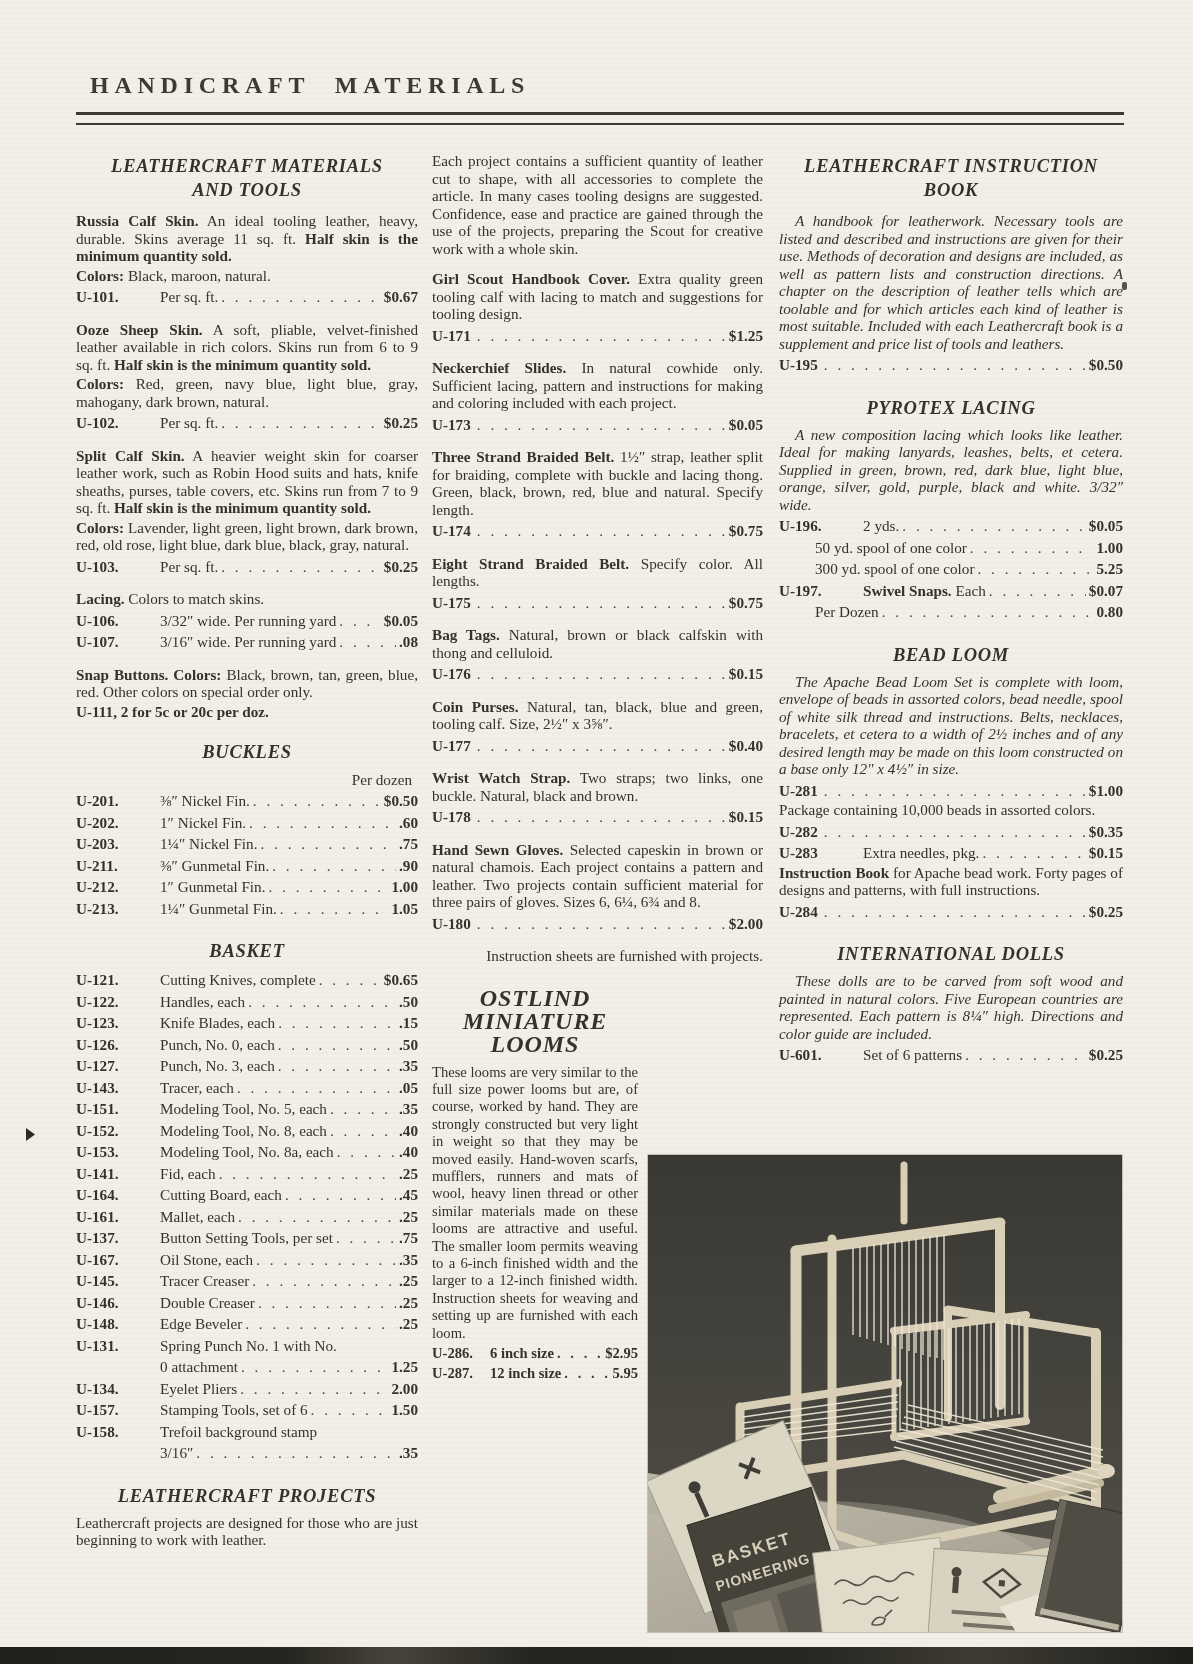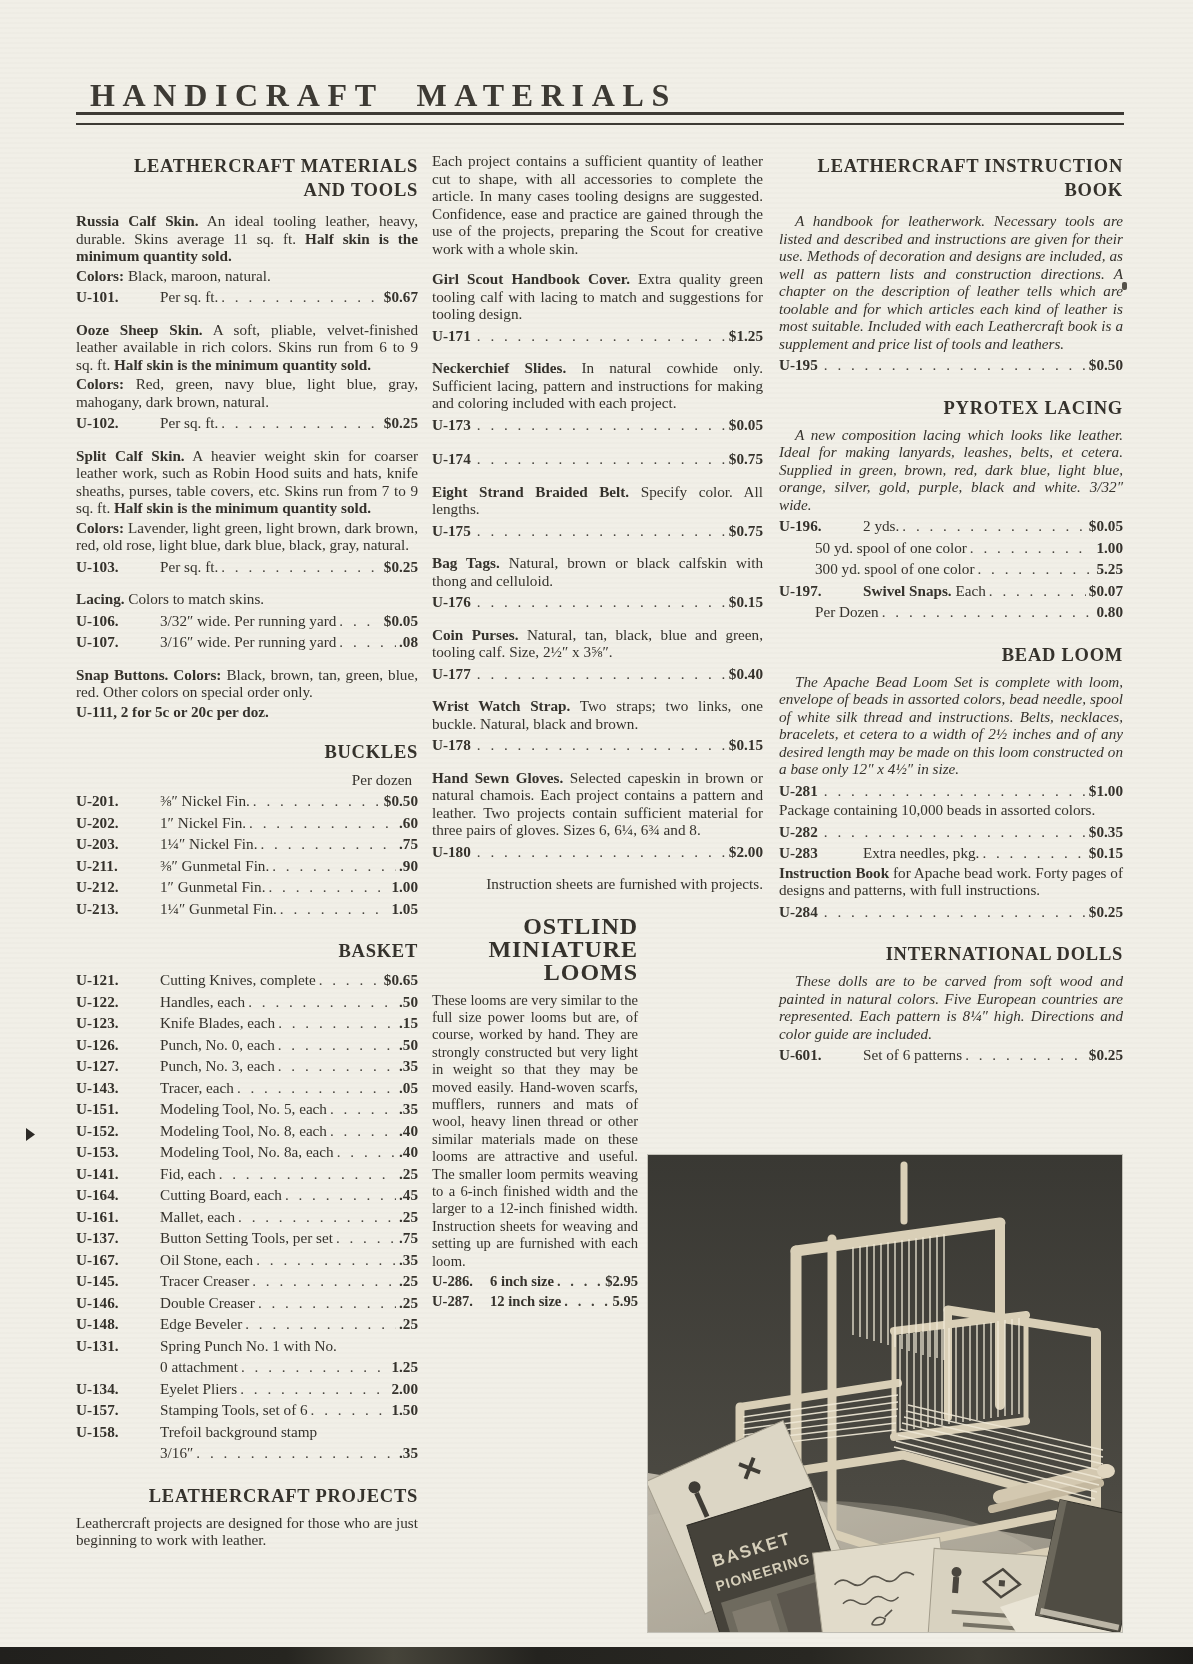--- a/index.html
+++ b/index.html
@@ -1,33 +1,33 @@
 <!DOCTYPE html>
 <html><head>
 <meta charset="utf-8">
 <style>
   html,body{margin:0;padding:0;background:#d8d5cc;}
   .page{position:relative;width:1193px;height:1664px;background:#f1efe7;
         background-image:repeating-linear-gradient(0deg,rgba(60,55,40,.015) 0 2px,transparent 2px 5px);
         font-family:"Liberation Serif","DejaVu Serif",serif;color:#35322c;overflow:hidden;}
   
-  .title{position:absolute;left:90px;top:56px;font-size:32px;font-weight:bold;
+  .title{position:absolute;left:90px;top:56px;font-size:24px;font-weight:bold;
          letter-spacing:.24em;word-spacing:.55em;color:#3d3a34;white-space:nowrap;}
   .rule{position:absolute;left:76px;width:1048px;top:112px;height:8px;
         border-top:3px solid #3d3a34;border-bottom:2px solid #3d3a34;}
   
   .col{position:absolute;top:152px;font-size:15.2px;line-height:17.5px;text-align:justify;}
   .col-left{left:76px;width:342px;}
   .col-middle{left:432px;width:331px;}
   .col-right{left:779px;width:344px;}
   .col p{margin:0 0 2px;}
   .block{margin-bottom:13px;}
   .b{font-weight:bold;}
-  .sh{font-size:18.5px;font-weight:bold;text-align:right;line-height:24px;
-      margin:20px 0 6px;letter-spacing:.04em;}
+  .sh{font-size:18.5px;font-weight:bold;text-align:center;line-height:24px;
+      margin:20px 0 6px;letter-spacing:.04em;font-style:italic;}
   .sh.first{margin-top:2px;margin-bottom:10px;}
   
   .row{display:flex;align-items:baseline;line-height:21.5px;}
   .row .it{flex:none;width:84px;}
   .row.row-n .it{width:auto;margin-right:3px;}
   .row .desc{flex:none;white-space:nowrap;}
   .row .dots{flex:1 1 0;min-width:0;overflow:hidden;white-space:nowrap;margin:0 3px;color:#45423b;}
   .row .dots::after{content:". . . . . . . . . . . . . . . . . . . . . . . . . . . . . . . . . . . . . . . . . . . .";letter-spacing:3px;}
   .row .price{flex:none;white-space:nowrap;}
   .row.indent{padding-left:36px;}
@@ -358,20 +358,21 @@
         <div class="block">
           <p><span class="b">Neckerchief Slides.</span> <span>In natural cowhide only. Sufficient lacing, pattern and instructions for making and coloring included with each project.</span></p>
           <div class="row row-n">
             <span class="it b">U-173</span>
             <span class="dots"></span>
             <span class="price b">$0.05</span>
           </div>
         </div>
 
         <div class="block">
+          <p><span class="b">Three Strand Braided Belt.</span> <span>1½″ strap, leather split for braiding, complete with buckle and lacing thong. Green, black, brown, red, blue and natural. Specify length.</span></p>
           <div class="row row-n">
             <span class="it b">U-174</span>
             <span class="dots"></span>
             <span class="price b">$0.75</span>
           </div>
         </div>
 
         <div class="block">
           <p><span class="b">Eight Strand Braided Belt.</span> <span>Specify color. All lengths.</span></p>
           <div class="row row-n">

